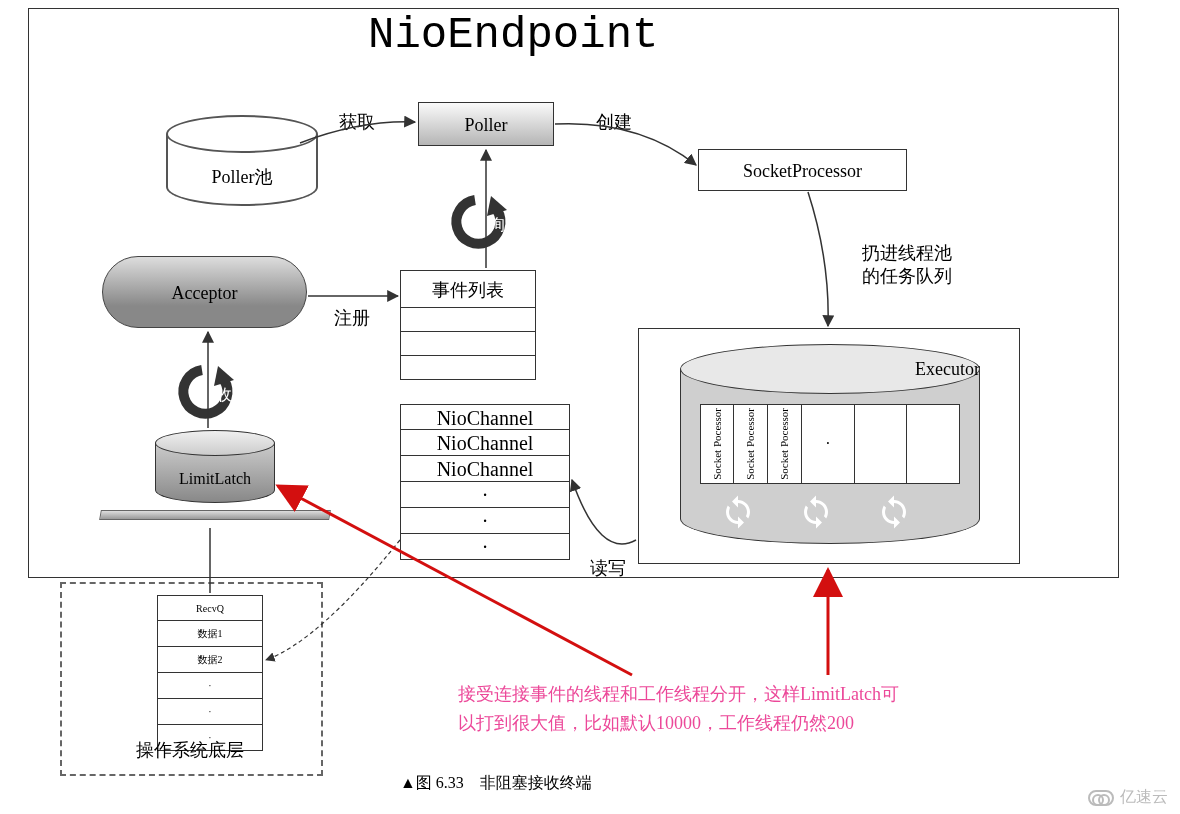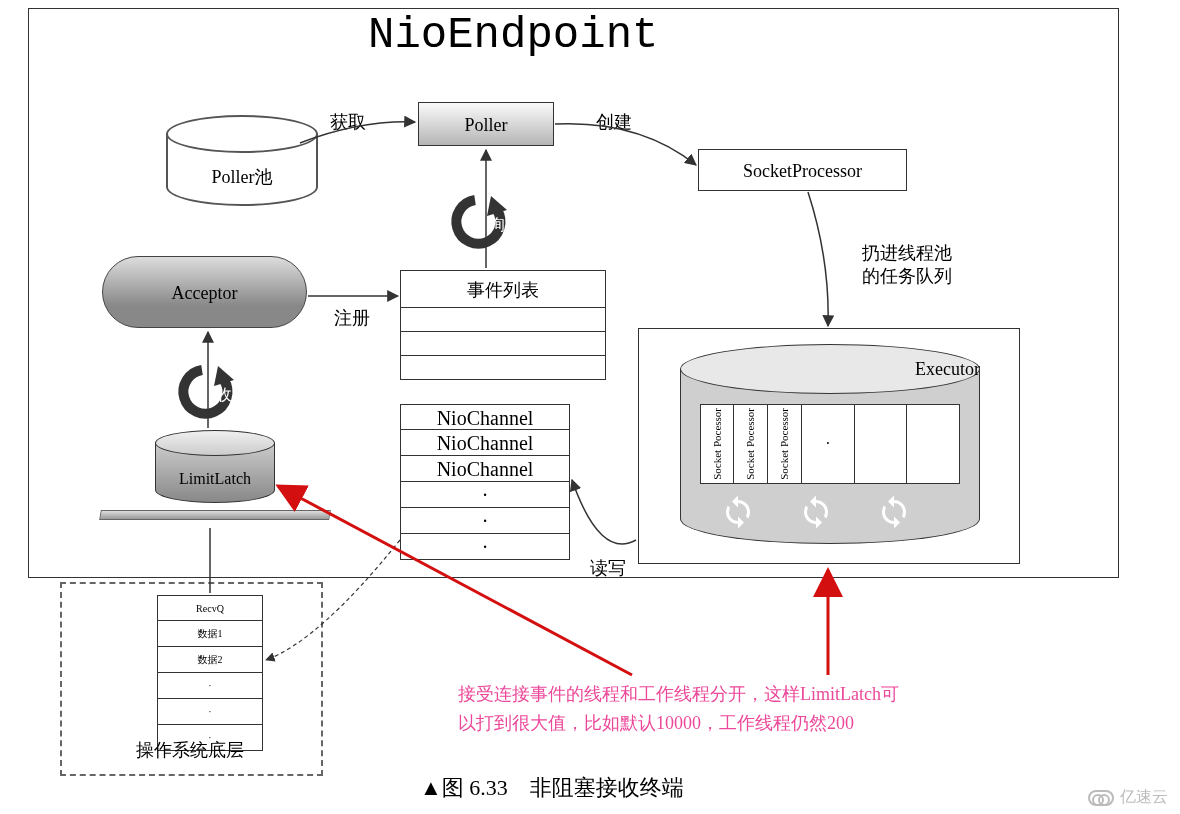--- a/index.html
+++ b/index.html
@@ -17,21 +17,21 @@
   
   .poller-box { position: absolute; left: 418px; top: 102px; width: 136px; height: 44px; border: 1px solid #333; background: linear-gradient(to bottom, #fafafa, #b5b5b5); text-align: center; line-height: 44px; font-size: 18px; font-family: "Times New Roman", serif; }
   
   
   .sp-box { position: absolute; left: 698px; top: 149px; width: 209px; height: 42px; border: 1px solid #333; background: #fff; text-align: center; line-height: 42px; font-size: 18px; font-family: "Times New Roman", serif; }
   
   
   .acceptor { position: absolute; left: 102px; top: 256px; width: 205px; height: 72px; border: 1px solid #444; border-radius: 36px; background: linear-gradient(to bottom, #ddd 0%, #888 70%, #888 100%); text-align: center; line-height: 72px; font-size: 18px; font-family: "Times New Roman", serif; }
   
   
-  .evt-stack { position: absolute; left: 400px; top: 270px; width: 206px; }
+  .evt-stack { position: absolute; left: 400px; top: 270px; width: 136px; }
   .evt-stack .hdr { border: 1px solid #333; height: 38px; text-align: center; line-height: 38px; font-size: 18px; }
   .evt-stack .cell { border: 1px solid #333; border-top: none; height: 24px; text-align: center; line-height: 18px; font-size: 14px; }
   
   
   .nio-stack { position: absolute; left: 400px; top: 404px; width: 170px; }
   .nio-stack .cell { border: 1px solid #333; height: 26px; text-align: center; line-height: 26px; font-size: 20px; font-family: "Times New Roman", serif; }
   .nio-stack .cell + .cell { border-top: none; }
   
   
   .limitlatch { position: absolute; left: 155px; top: 430px; width: 120px; height: 80px; }
@@ -60,21 +60,21 @@
   .os-box { position: absolute; left: 60px; top: 582px; width: 263px; height: 194px; border: 2px dashed #666; }
   .recvq { position: absolute; left: 157px; top: 595px; width: 106px; }
   .recvq .cell { border: 1px solid #333; height: 26px; text-align:center; line-height:26px; font-size:10px; }
   .recvq .cell + .cell { border-top:none; }
   .os-label { position:absolute; left: 136px; top: 738px; font-size:18px; }
   
   
   .lbl { position: absolute; font-size: 18px; }
   .txt-red { color: #ec4899; font-size: 18px; line-height: 1.6; }
   .anno { position:absolute; left: 458px; top: 680px; width: 530px; }
-  .caption { position:absolute; left: 400px; top: 773px; font-size: 22px; margin-left: 20px; }
+  .caption { position:absolute; left: 400px; top: 773px; font-size: 16px; }
   
   .watermark { position:absolute; right: 12px; bottom: 6px; font-size: 16px; color:#bbb; display:flex; align-items:center; gap:6px;margin-top:16px;}
   .watermark .wlogo { width:26px;height:16px; border:2px solid #bbb; border-radius:10px; position:relative;}
   .watermark .wlogo::before,.watermark .wlogo::after{content:"";position:absolute;width:8px;height:8px;border:2px solid #bbb;border-radius:50%;top:2px;}
   .watermark .wlogo::before{left:2px;}
   .watermark .wlogo::after{right:2px;}
   
   svg.overlay { position:absolute; top:0; left:0; pointer-events:none; }
 </style>
 </head>
@@ -160,21 +160,21 @@
   <div class="recvq" id="recvq">
       <div class="cell">RecvQ</div>
       <div class="cell">数据1</div>
       <div class="cell">数据2</div>
       <div class="cell">·</div>
       <div class="cell">·</div>
       <div class="cell">·</div>
     </div>
   <div class="os-label">操作系统底层</div>
 
-  <div class="lbl" style="left:330px; top:110px;">获取</div>
+  <div class="lbl" style="left:339px; top:110px;">获取</div>
   <div class="lbl" style="left:596px; top:110px;">创建</div>
   <div class="lbl" style="left:334px; top:306px;">注册</div>
   <div class="lbl" style="left:590px; top:556px;">读写</div>
   <div class="lbl" style="left:838px; top:242px; white-space:pre; text-align:center; line-height:1.3;margin-left:24px;">扔进线程池
 的任务队列</div>
 
   <svg style="position:absolute; left:445px; top:190px;" width="80" height="70">
     <path d="M30 10 A22 22 0 1 0 52 20" fill="none" stroke="#333" stroke-width="10"></path>
     <polygon points="46,6 62,20 42,26" fill="#333"></polygon>
     <text x="28" y="40" font-size="16" fill="#fff" id="poll-text">轮询</text>

